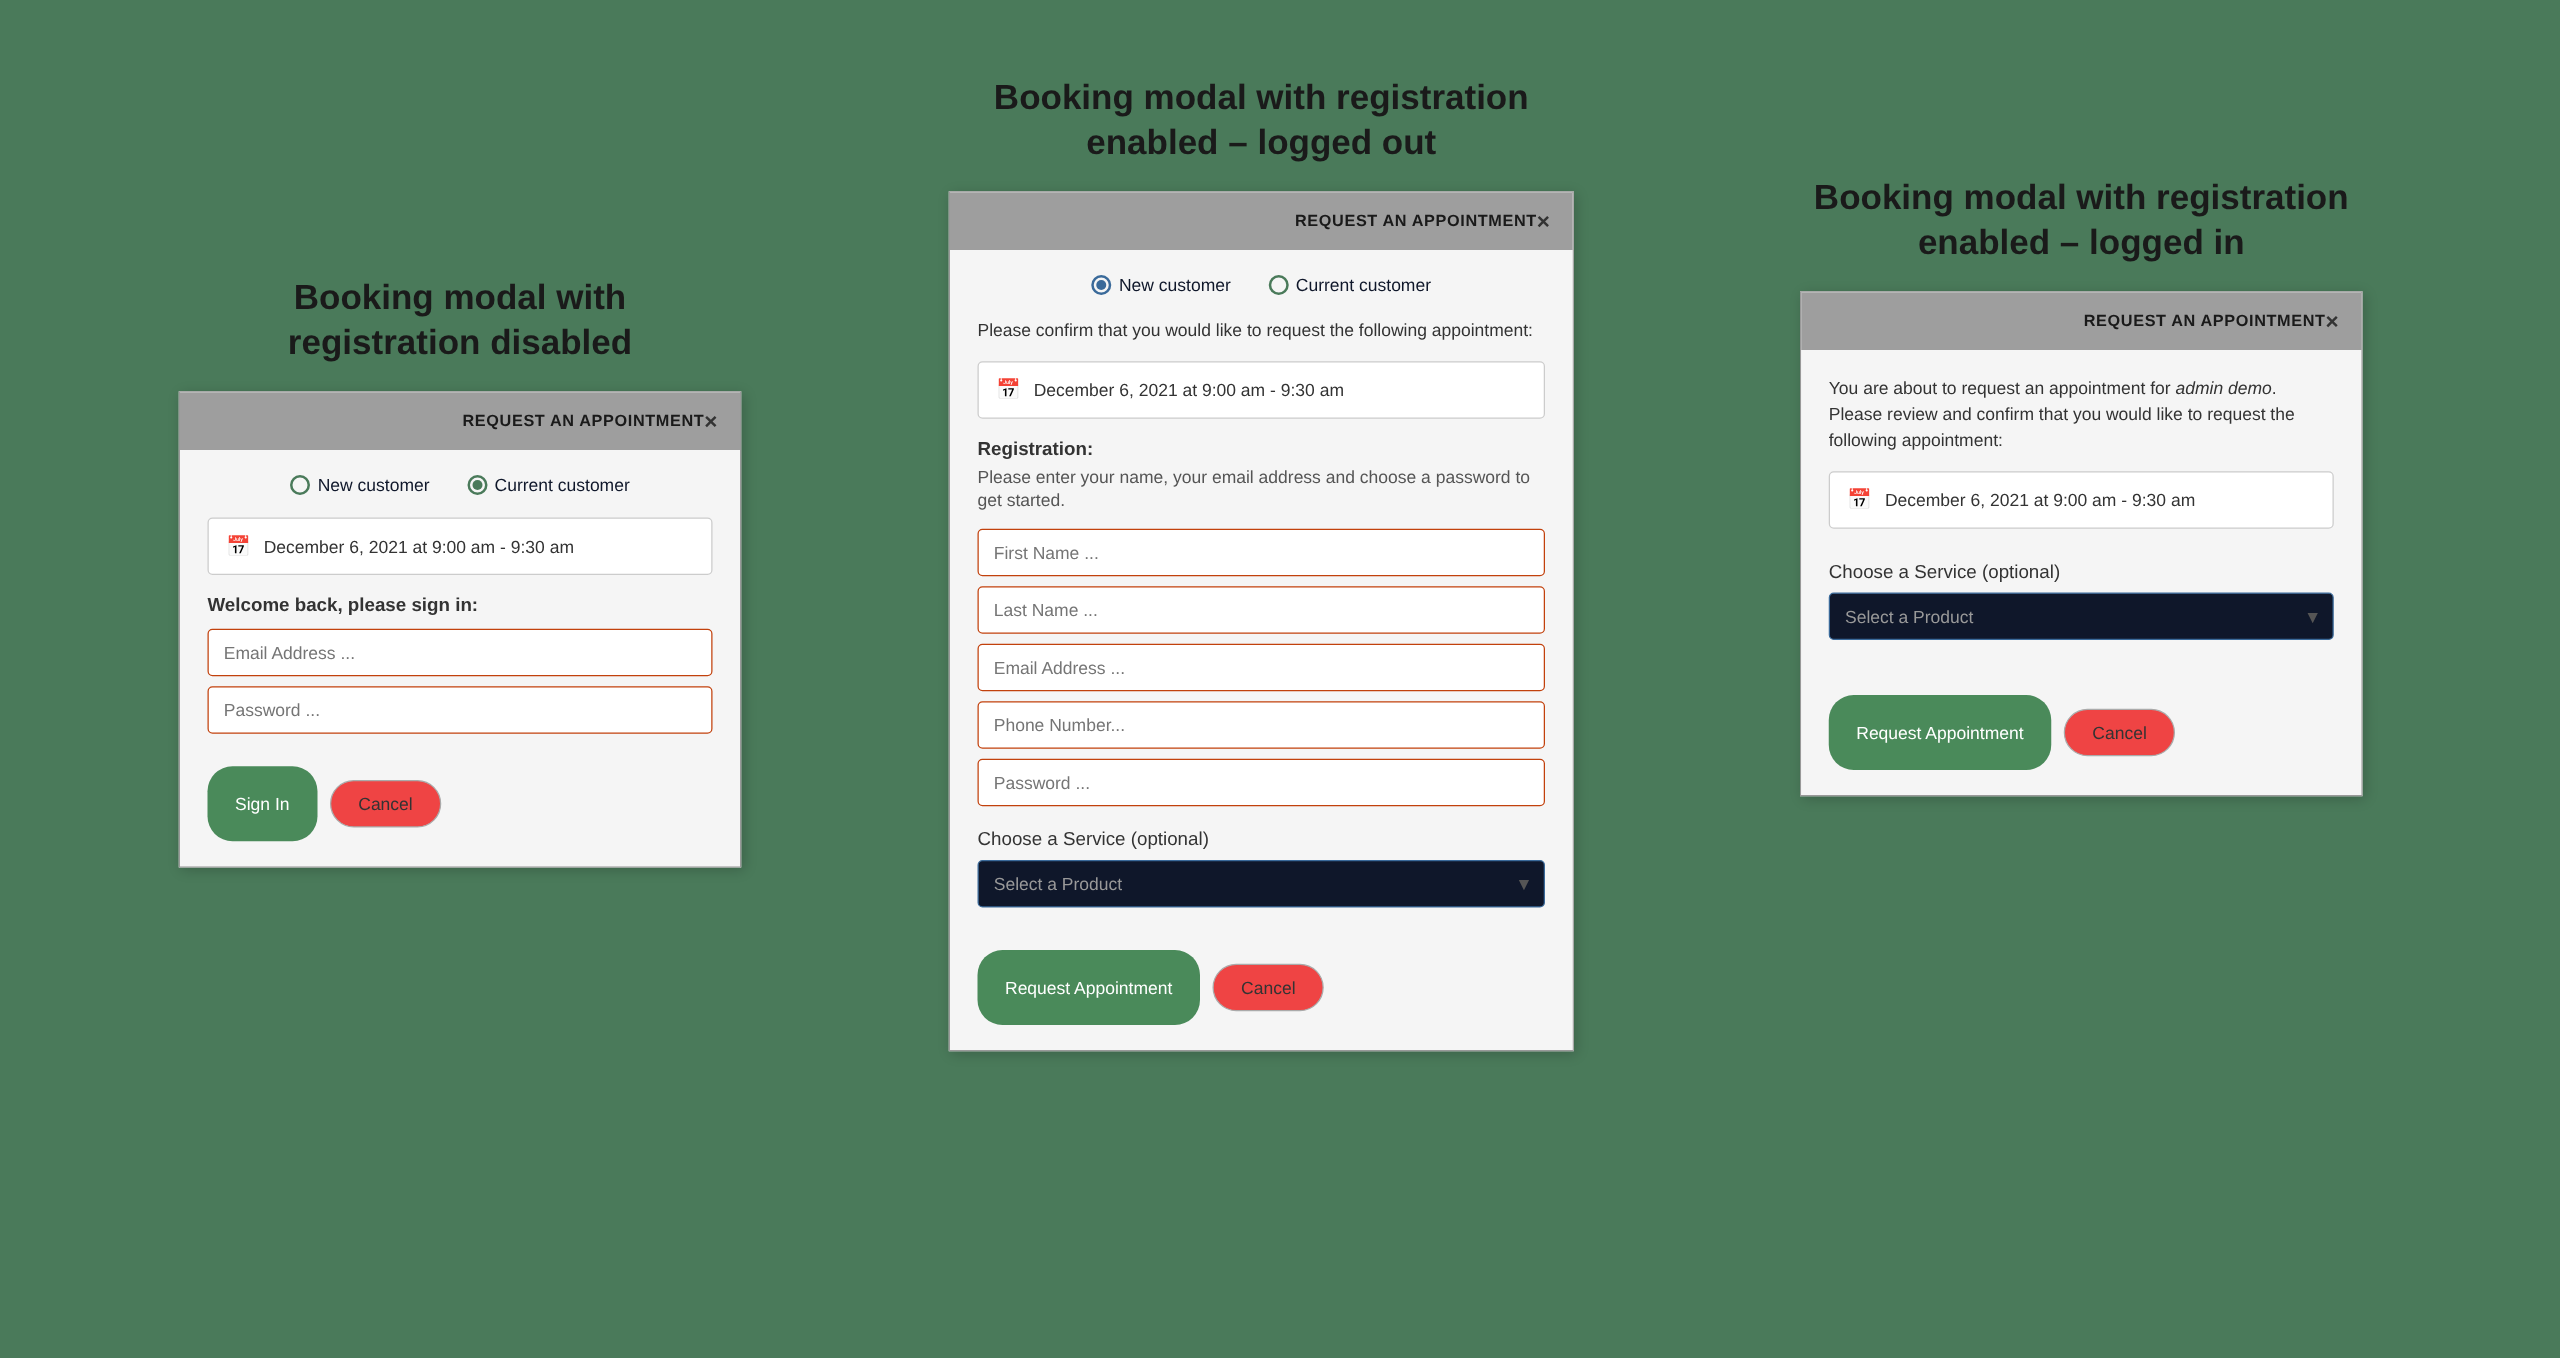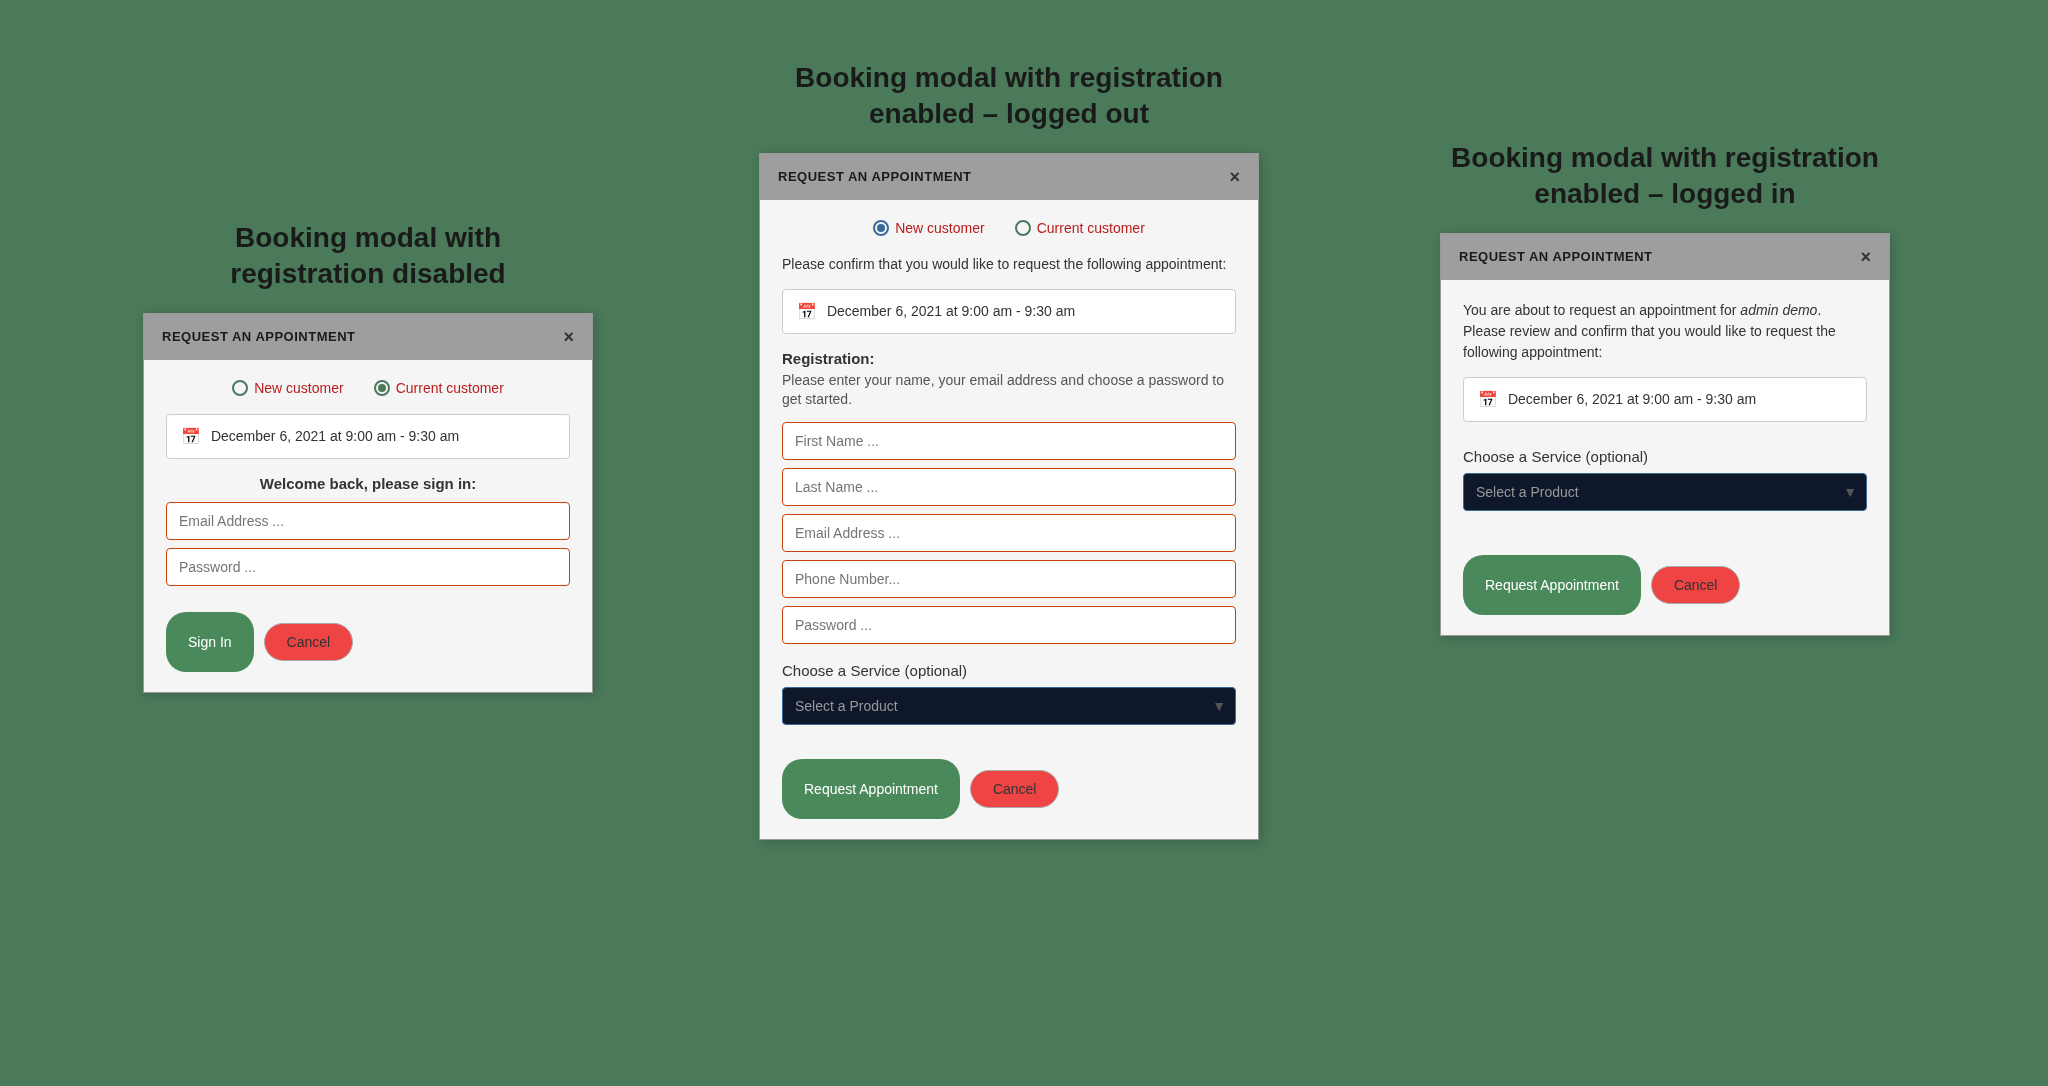--- a/index.html
+++ b/index.html
@@ -52,21 +52,21 @@
     }
 
     .modal-right {
       width: 450px;
     }
 
     .modal-header {
       background: #9e9e9e;
       padding: 14px 18px;
       display: flex;
-      justify-content: space-between;
+      justify-content: flex-end;
       align-items: center;
     }
 
     .modal-header-title {
       font-size: 13px;
       font-weight: bold;
       color: #1a1a1a;
       letter-spacing: 0.5px;
       text-transform: uppercase;
     }
@@ -92,21 +92,21 @@
       align-items: center;
       justify-content: center;
       margin-bottom: 18px;
     }
 
     .radio-option {
       display: flex;
       align-items: center;
       gap: 6px;
       font-size: 14px;
-      color: #b91c1c;
+      color: #0f172a;
     }
 
     .radio-circle {
       width: 16px;
       height: 16px;
       border-radius: 50%;
       border: 2px solid #4a7a5a;
       display: inline-flex;
       align-items: center;
       justify-content: center;
@@ -167,21 +167,20 @@
       color: #999;
       background: #fff;
     }
 
     
     .welcome-text {
       font-size: 15px;
       font-weight: bold;
       color: #333;
       margin-bottom: 10px;
-      text-align: center;
     }
 
     
     .confirm-text {
       font-size: 14px;
       color: #333;
       margin-bottom: 14px;
       line-height: 1.5;
     }
 

